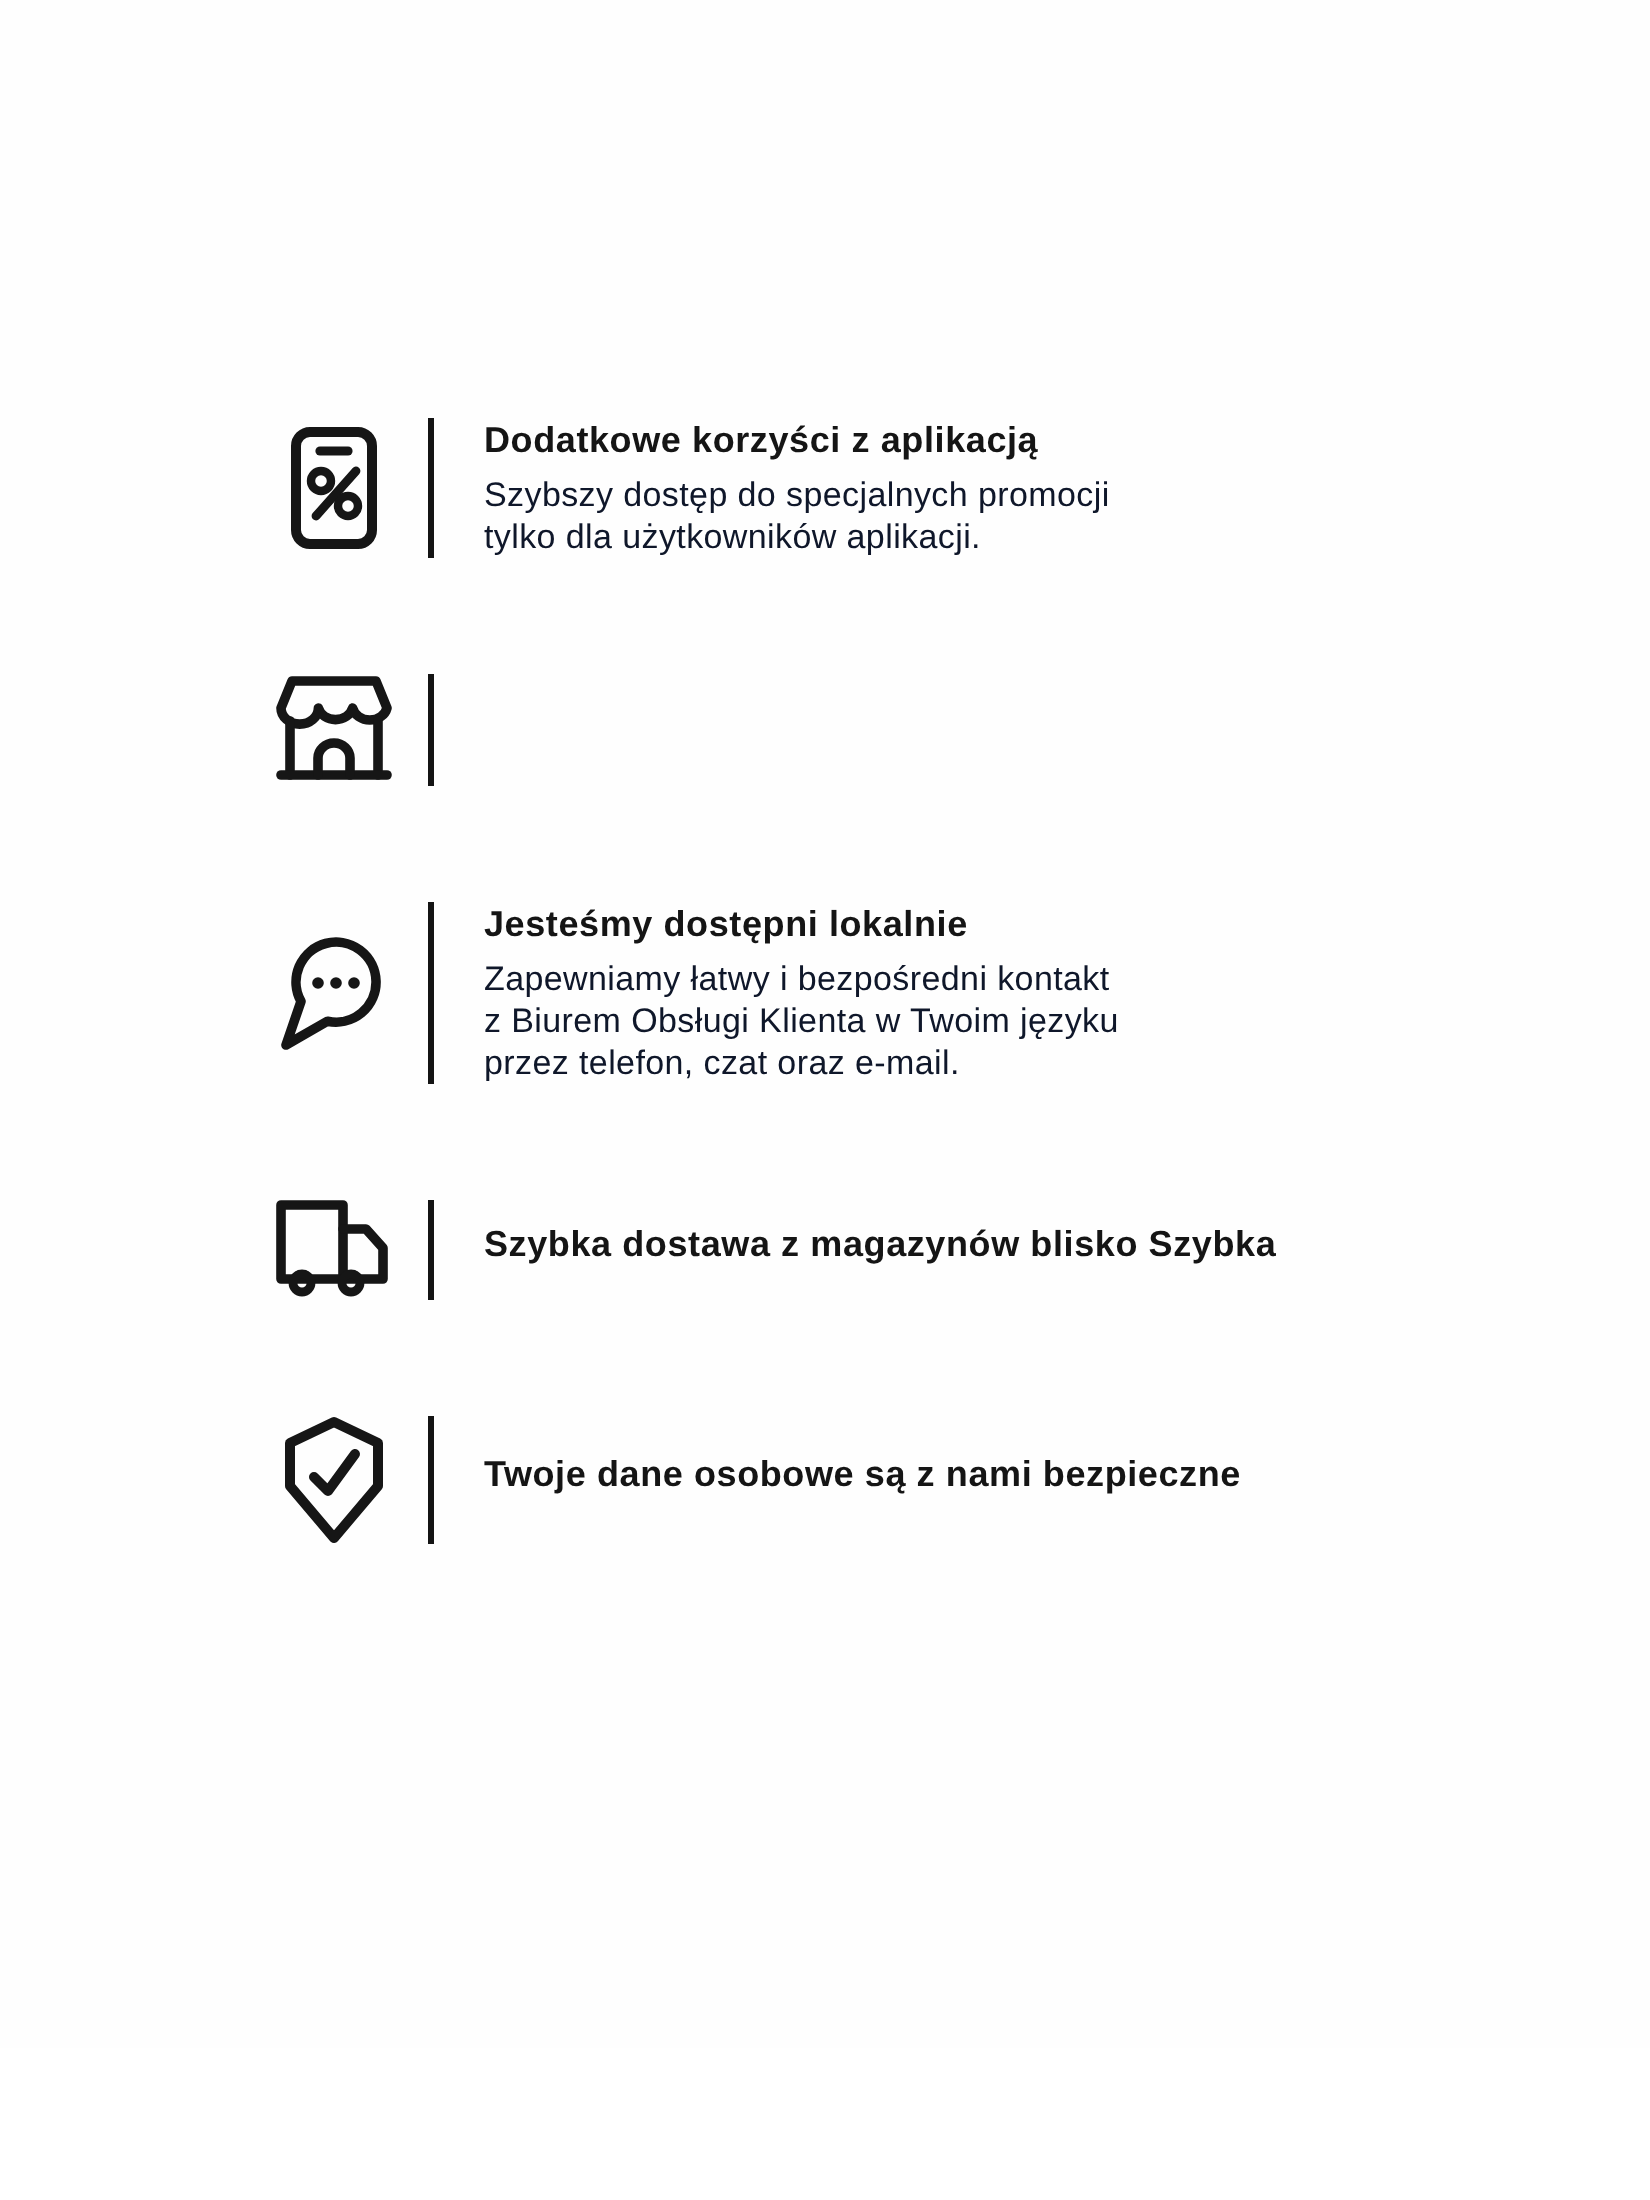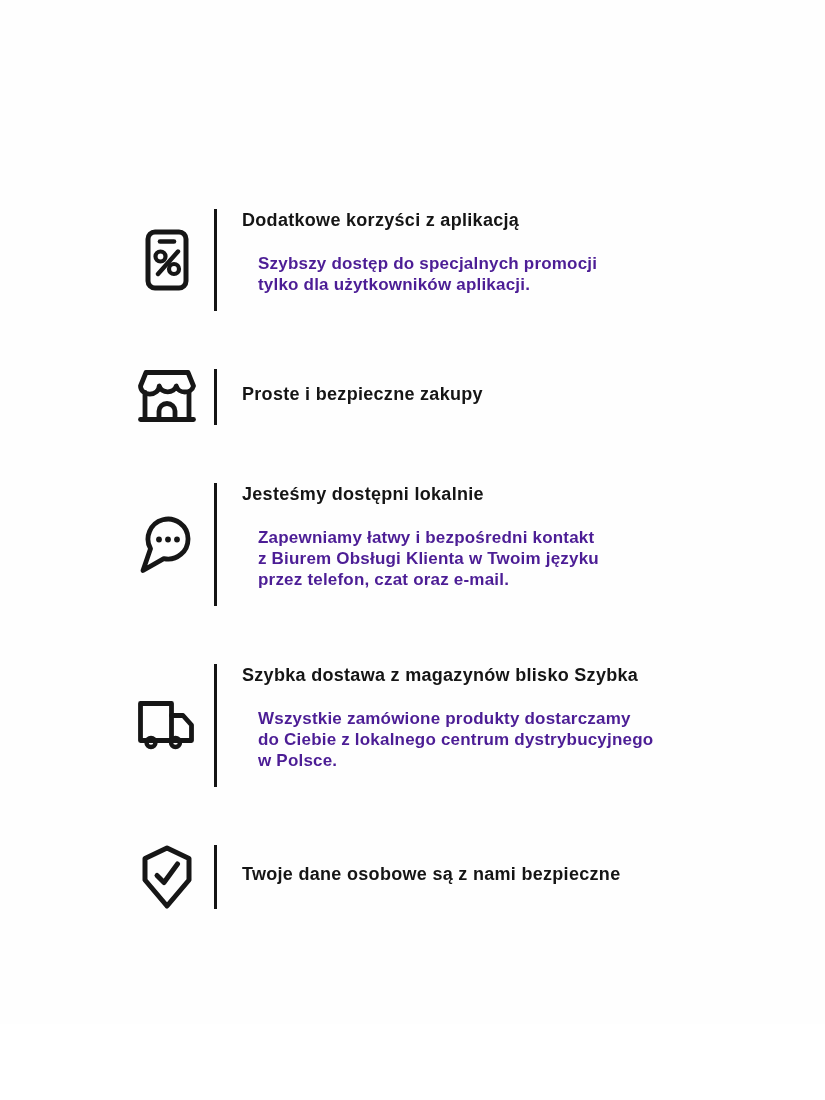--- a/index.html
+++ b/index.html
@@ -49,27 +49,26 @@
   }
   .feature-title {
     margin: 0 0 6px 0;
     font-size: 18px;
     line-height: 22px;
     font-weight: 700;
     letter-spacing: 0.3px;
     color: #151515;
   }
   .feature-desc {
-    margin: 16px;
+    margin: 0;
     font-size: 17px;
     line-height: 21px;
     letter-spacing: 0.2px;
-    color: #4c1d95;
+    color: #0f172a;
     white-space: pre-line;
-    font-weight: bold;
   }
   .stroke-ic {
     fill: none;
     stroke: currentColor;
     stroke-linecap: round;
     stroke-linejoin: round;
   }
 </style>
 </head>
 <body>
@@ -99,21 +98,20 @@
       <svg width="58" height="56" viewBox="0 0 58 56" aria-hidden="true">
         <path class="stroke-ic" d="M8 3.5 H50 L55.5 17 A8.8 7.6 0 0 1 38.3 17 A8.8 7.6 0 0 1 21.2 17 A8.8 7.6 0 0 1 2.5 17 Z" stroke-width="4.8"></path>
         <path class="stroke-ic" d="M7 23.5 V50.5" stroke-width="4.8"></path>
         <path class="stroke-ic" d="M51 23.5 V50.5" stroke-width="4.8"></path>
         <line class="stroke-ic" x1="2.5" y1="50.5" x2="55.5" y2="50.5" stroke-width="4.8"></line>
         <path class="stroke-ic" d="M21 50.5 V42 A8 7.5 0 0 1 37 42 V50.5" stroke-width="4.8"></path>
       </svg>
     </div>
     <div class="v-divider"></div>
     <div class="text-col">
-      <h3 class="feature-title">Proste i bezpieczne zakupy</h3>
     </div>
   </section>
 
   <section class="feature-row">
     <div class="icon-box">
       <svg width="54" height="58" viewBox="0 0 54 58" aria-hidden="true">
         <path class="stroke-ic" d="M10.5 32.7 A20 20 0 1 1 23.8 42.6 L3 54.5 Z" stroke-width="4.8"></path>
         <circle cx="19" cy="23.5" r="2.9" fill="currentColor"></circle>
         <circle cx="28" cy="23.5" r="2.9" fill="currentColor"></circle>
         <circle cx="37" cy="23.5" r="2.9" fill="currentColor"></circle>
@@ -133,23 +131,20 @@
       <svg width="60" height="50" viewBox="0 0 58 50" aria-hidden="true">
         <path class="stroke-ic" d="M2.5 2.5 H33.5 V39.5 H2.5 Z" stroke-width="4.8"></path>
         <path class="stroke-ic" d="M33.5 14.5 H45 L53.5 24 V39.5 H33.5" stroke-width="4.8"></path>
         <circle class="stroke-ic" cx="13" cy="41.5" r="4.5" fill="#fefefe" stroke-width="4.4"></circle>
         <circle class="stroke-ic" cx="37.5" cy="41.5" r="4.5" fill="#fefefe" stroke-width="4.4"></circle>
       </svg>
     </div>
     <div class="v-divider"></div>
     <div class="text-col">
       <h3 class="feature-title">Szybka dostawa z magazynów blisko Szybka</h3>
-      <p class="feature-desc">Wszystkie zamówione produkty dostarczamy
-do Ciebie z lokalnego centrum dystrybucyjnego
-w Polsce.</p>
     </div>
   </section>
 
   <section class="feature-row">
     <div class="icon-box">
       <svg width="50" height="64" viewBox="0 0 50 64" aria-hidden="true">
         <path class="stroke-ic" d="M25 3 L47 13.5 V35 L25 61 L3 35 V13.5 Z" stroke-width="5"></path>
         <path class="stroke-ic" d="M15 30.5 L22 37.5 L35.5 19" stroke-width="5"></path>
       </svg>
     </div>

